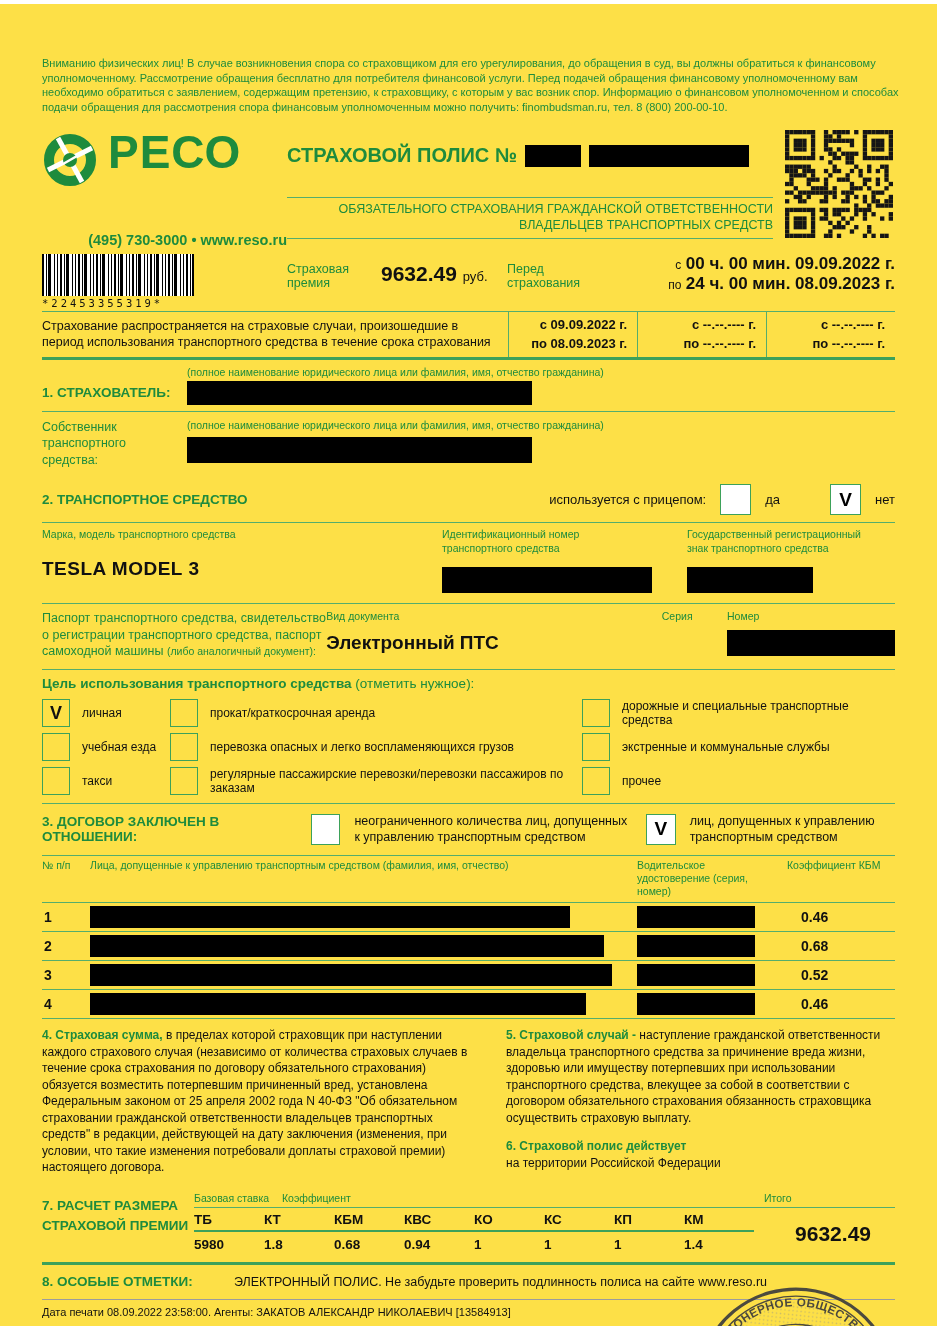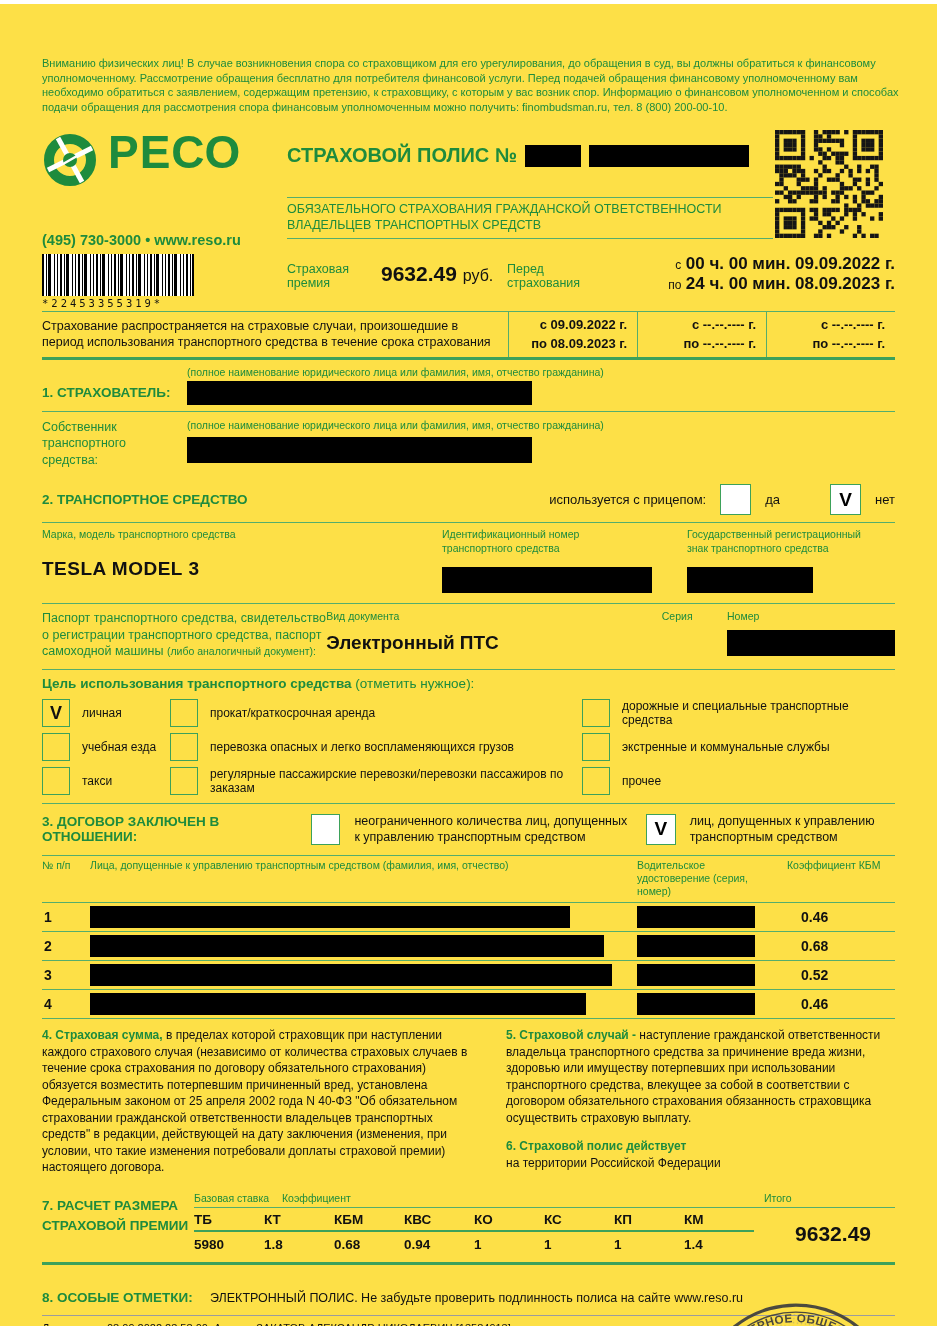--- a/index.html
+++ b/index.html
@@ -11,39 +11,39 @@
   *{box-sizing:border-box;margin:0;padding:0;}
   body{background:#fff;font-family:"Liberation Sans",sans-serif;color:var(--ink);}
   .page{position:relative;width:937px;height:1326px;margin:4px auto;background:#fde047;overflow:hidden;padding:0 42px;}
   .rule{border:0;border-top:1.5px solid var(--green-line);}
   .redact{background:#000;display:block;}
 
   
   .disclaimer{padding-top:52px;font-size:11px;line-height:1.32;color:var(--green);width:868px;}
 
   
-  .header{display:flex;margin-top:16px;}
+  .header{display:flex;margin-top:16px;text-align:right;}
   .hcol1{width:245px;}
   .logo-row{display:flex;align-items:flex-start;gap:10px;margin-top:2px;}
   .brand-name{font-size:46px;font-weight:bold;color:var(--green);letter-spacing:1px;line-height:.9;}
   .brand-sub{font-size:14px;font-weight:bold;color:var(--green);letter-spacing:6.5px;margin-top:3px;}
   .phone{margin-top:40px;font-size:14.5px;font-weight:bold;color:var(--green);}
   .hcol2{flex:1;padding-top:14px;}
   .policy-title{display:flex;align-items:center;gap:8px;font-size:20px;font-weight:bold;color:var(--green);}
   .subtitle{margin-top:30px;border-top:1.5px solid var(--green-line);border-bottom:1.5px solid var(--green-line);padding:4px 0 5px;font-size:12.5px;color:var(--green);line-height:1.25;}
   .hcol3{width:122px;padding-top:0;}
 
   
   .band1{display:flex;align-items:flex-start;padding:6px 0 2px;border-bottom:1.5px solid var(--green-line);}
   .barcode-block{width:245px;}
   .barcode{width:152px;height:42px;background:repeating-linear-gradient(90deg,#000 0 2px,#fff 2px 4px,#000 4px 5px,#fff 5px 6px,#000 6px 9px,#fff 9px 12px,#000 12px 13px,#fff 13px 15px,#000 15px 16px,#fff 16px 18px);}
   .barcode-digits{font-family:"DejaVu Sans Mono",monospace;font-size:10.5px;letter-spacing:3px;margin-top:1px;}
   .premium-label{width:80px;font-size:12.5px;color:var(--green);padding-top:8px;}
   .premium-value{padding-top:8px;margin-left:14px;font-size:21px;font-weight:bold;}
-  .premium-cur{font-size:16px;font-weight:normal;}
+  .premium-cur{font-size:13px;font-weight:normal;}
   .term-label{margin-left:auto;width:88px;font-size:12.5px;color:var(--green);padding-top:8px;}
   .term-dates{width:300px;text-align:right;}
   .term-line{white-space:nowrap;}
   .term-prefix{font-size:12px;}
   .term-date{font-size:17px;font-weight:bold;}
 
   
   .band2{display:flex;border-bottom:3px solid var(--green-mid);}
   .cov-text{flex:1;font-size:12.5px;line-height:1.3;padding:6px 14px 6px 0;}
   .cov-col{width:129px;border-left:1.5px solid var(--green-line);display:flex;flex-direction:column;justify-content:center;align-items:flex-end;padding-right:10px;font-size:13px;font-weight:bold;line-height:1.5;}
@@ -114,21 +114,21 @@
   .calc-top{display:grid;grid-template-columns:88px 472px 1fr;font-size:10.5px;color:var(--green);border-bottom:1.5px solid var(--green-line);padding-bottom:3px;}
   .calc-top .total-lab{text-align:left;padding-left:10px;}
   .calc-mid{display:grid;grid-template-columns:repeat(8,70px) 1fr;}
   .calc-mid span{font-size:13.5px;font-weight:bold;padding:4px 0 3px;border-bottom:2px solid var(--green-mid);}
   .calc-mid span.noline{border-bottom:none;}
   .calc-vals{display:grid;grid-template-columns:repeat(8,70px) 1fr;}
   .calc-vals span{font-size:13.5px;font-weight:bold;padding-top:5px;}
   .calc-total{position:absolute;right:24px;top:30px;font-size:21px;font-weight:bold;}
 
   
-  .notes{display:flex;gap:10px;align-items:baseline;padding:25px 0 10px;border-bottom:1px solid #9c9c9c;}
+  .notes{display:flex;gap:34px;align-items:baseline;padding:9px 0 10px;border-bottom:1px solid #9c9c9c;}
   .notes-title{width:158px;flex:none;}
   .notes-text{font-size:12.5px;}
 
   
   .footer{position:relative;}
   .print-line{font-size:11px;padding:6px 0 2px;}
   .stamp{position:absolute;right:-2px;top:-14px;width:202px;height:202px;opacity:.92;transform:rotate(6deg);}
 </style>
 </head>
 <body>

